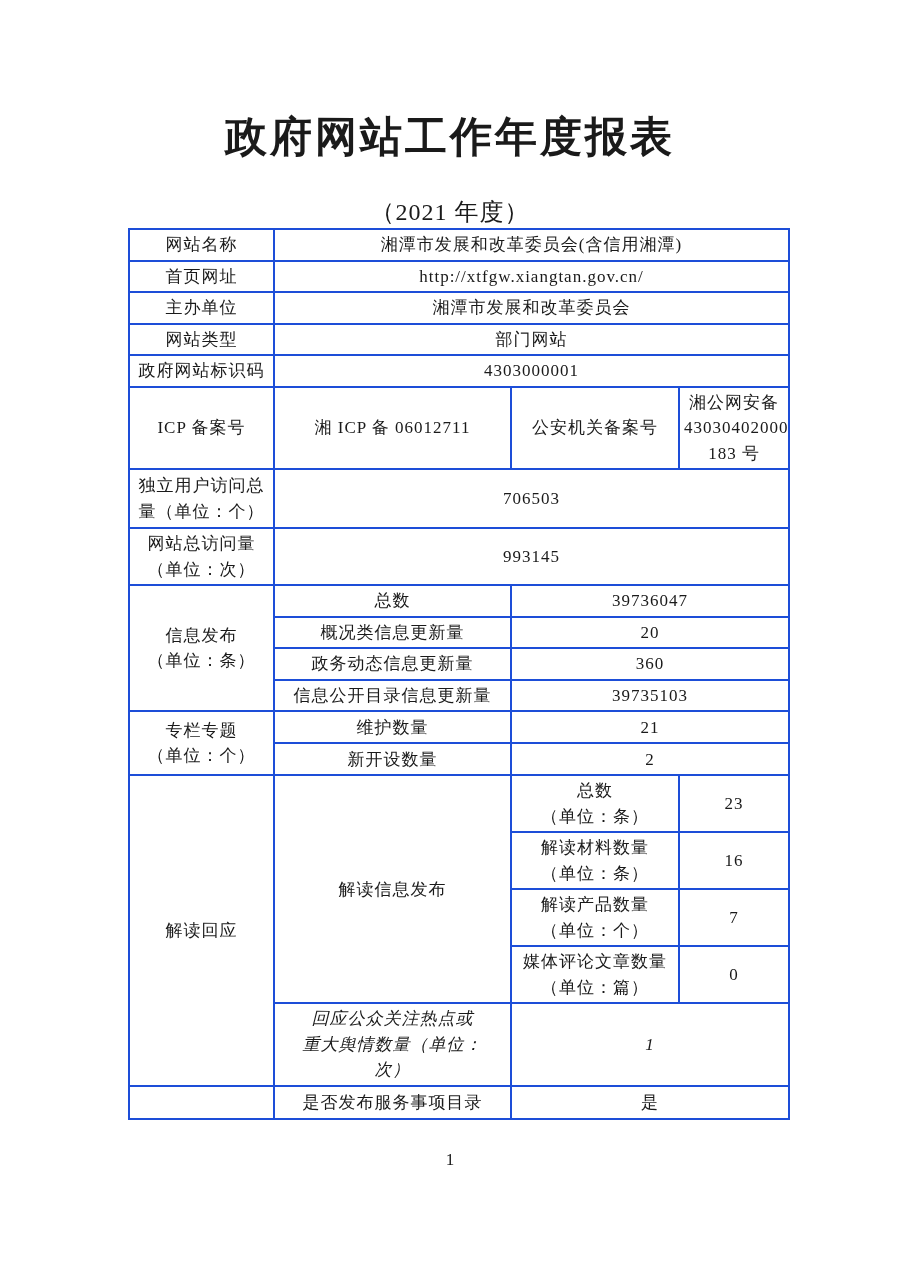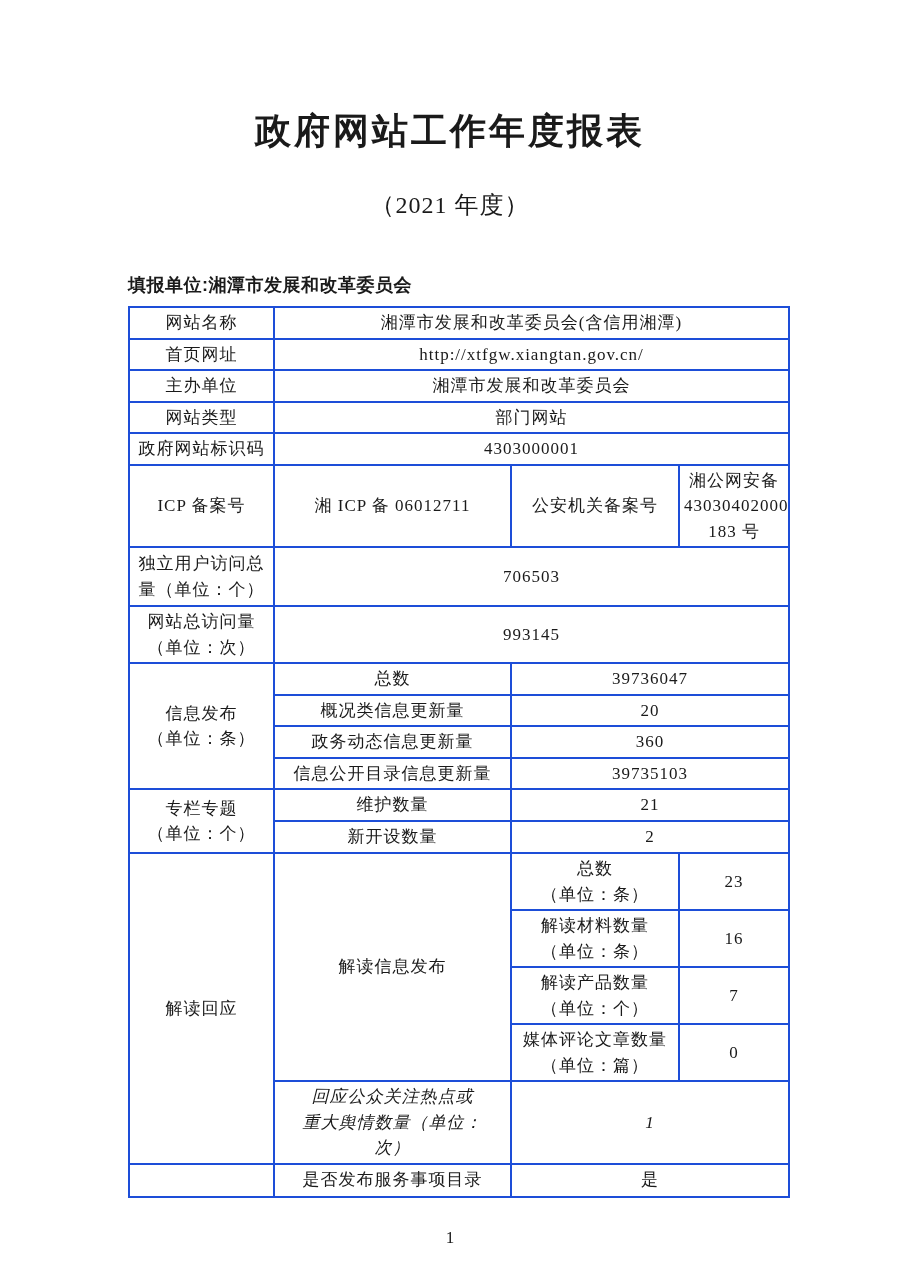--- a/index.html
+++ b/index.html
@@ -7,23 +7,23 @@
     width: 900px; height: 1272px;
     background: #ffffff;
     color: #1a1a1a;
     font-family: "Liberation Serif", "DejaVu Serif", serif;
   }
   .page { position: relative; width: 900px; height: 1272px; overflow: hidden; }
 
   .doc-title {
     padding-top: 112px;
     text-align: center;
-    font-family: Liberation Mono, monospace;
+    font-family: Liberation Sans, sans-serif;
     font-weight: bold;
-    font-size: 36px;
+    font-size: 42px;
     letter-spacing: 3px;
     line-height: 1.2;
   }
   .doc-subtitle {
     margin-top: 34px;
     text-align: center;
     font-size: 24px;
     letter-spacing: 1px;
   }
   .reporting-unit {
@@ -73,21 +73,20 @@
     font-size: 17px;
   }
 </style>
 </head>
 <body>
 
 <div class="page">
 
   <div class="doc-title">政府网站工作年度报表</div>
   <div class="doc-subtitle">（2021 年度）</div>
-  <div class="reporting-unit">填报单位:湘潭市发展和改革委员会</div>
 
   <table class="report-table">
     <colgroup>
         <col class="c1">
         <col class="c2">
         <col class="c3">
         <col class="c4">
       </colgroup>
 
     <tbody>

